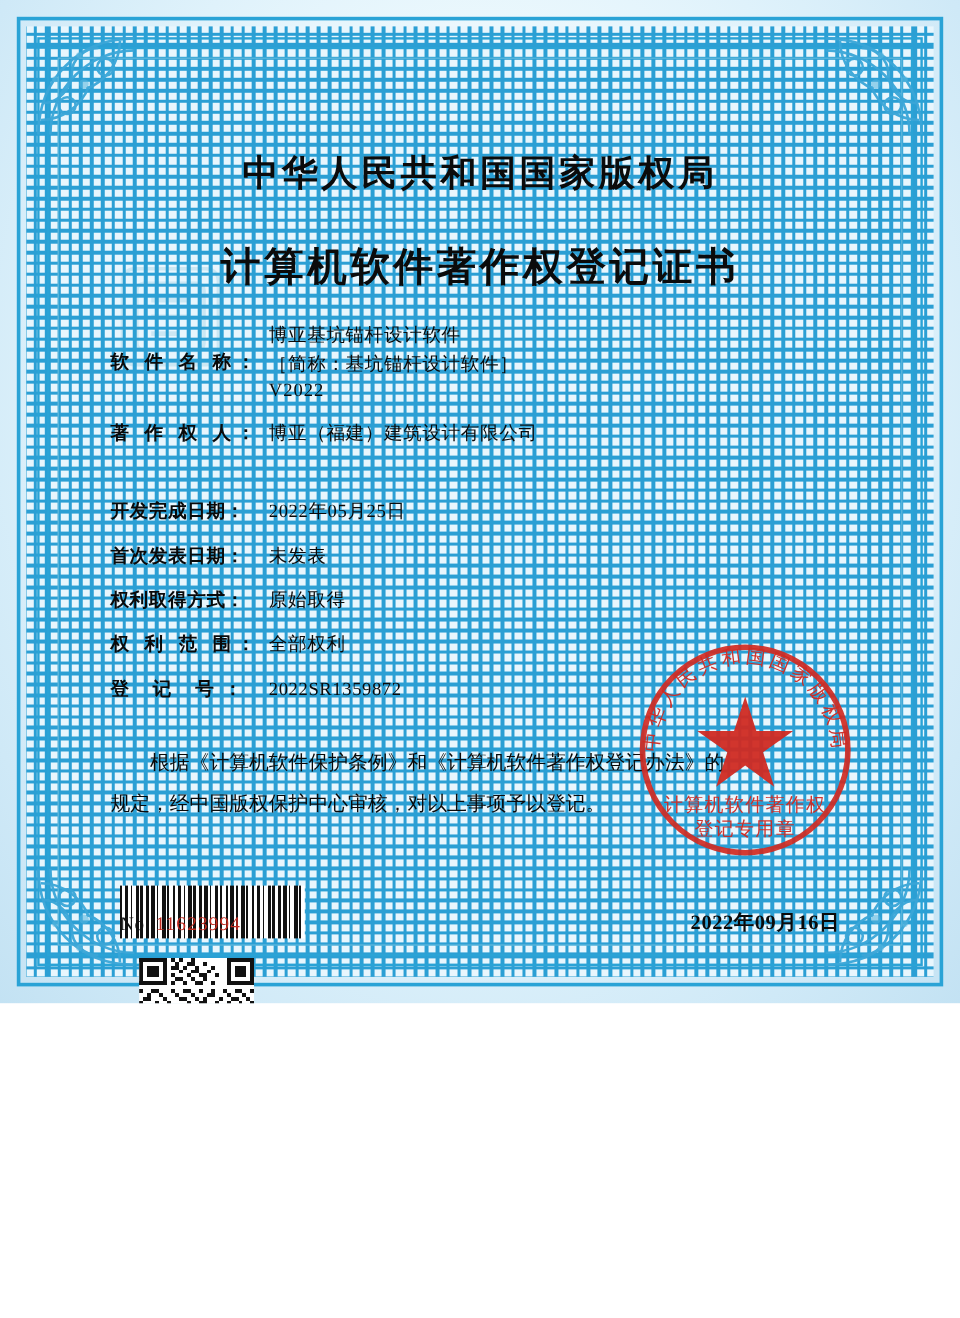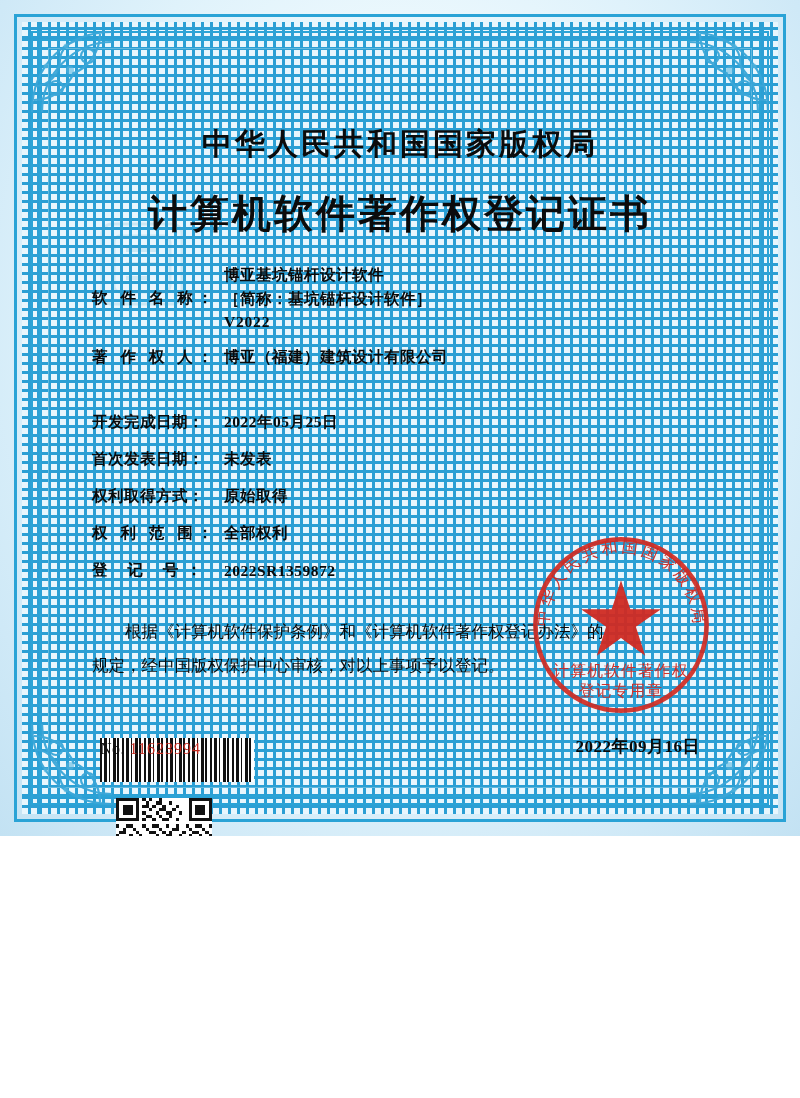--- a/index.html
+++ b/index.html
@@ -91,25 +91,25 @@
     text-align: center;
     font-size: 30px;
     letter-spacing: 3px;
     font-weight: bold;
     color: #0b0b0b;
     margin-top: 62px;
     font-family: "DejaVu Serif", "Liberation Serif", serif;
   }
   .title-sub {
     text-align: center;
-    font-size: 39px;
+    font-size: 33px;
     letter-spacing: 3px;
     font-weight: bold;
     color: #0b0b0b;
-    margin-top: 22px;
+    margin-top: 35px;
     font-family: "DejaVu Serif", "Liberation Serif", serif;
   }
 
   .cert-no {
     text-align: right;
     font-size: 13.5px;
     color: #111;
     margin-top: 26px;
     padding-right: 12px;
     letter-spacing: 0.5px;
@@ -132,21 +132,21 @@
     width: 132px;
     flex: 0 0 132px;
     letter-spacing: 0px;
     font-weight: bold;
   }
   .lbl-sp4 { letter-spacing: 4.5px; }
   .lbl-sp7 { letter-spacing: 8px; }
   .lbl-sp0 { letter-spacing: 0.5px; }
   .field-value {
     flex: 1 1 auto;
-    font-weight: bold;
+    font-weight: normal;
     letter-spacing: 0.5px;
   }
   .field-value .line { display: block; }
   .field-value .line.alt { margin-top: 3px; }
   .field-value .line.ver {
     margin-top: 3px;
     font-family: "Liberation Serif", serif;
     letter-spacing: 0.8px;
   }
 
@@ -193,21 +193,21 @@
     right: 86px;
     bottom: 118px;
     width: 186px;
     height: 186px;
   }
 
   .footer {
     position: absolute;
     left: 62px;
     right: 62px;
-    bottom: 78px;
+    bottom: 56px;
     display: flex;
     justify-content: space-between;
     align-items: flex-end;
     padding: 0 38px;
     box-sizing: border-box;
   }
   .serial {
     font-size: 16px;
     color: #111;
     font-family: "Liberation Serif", serif;

